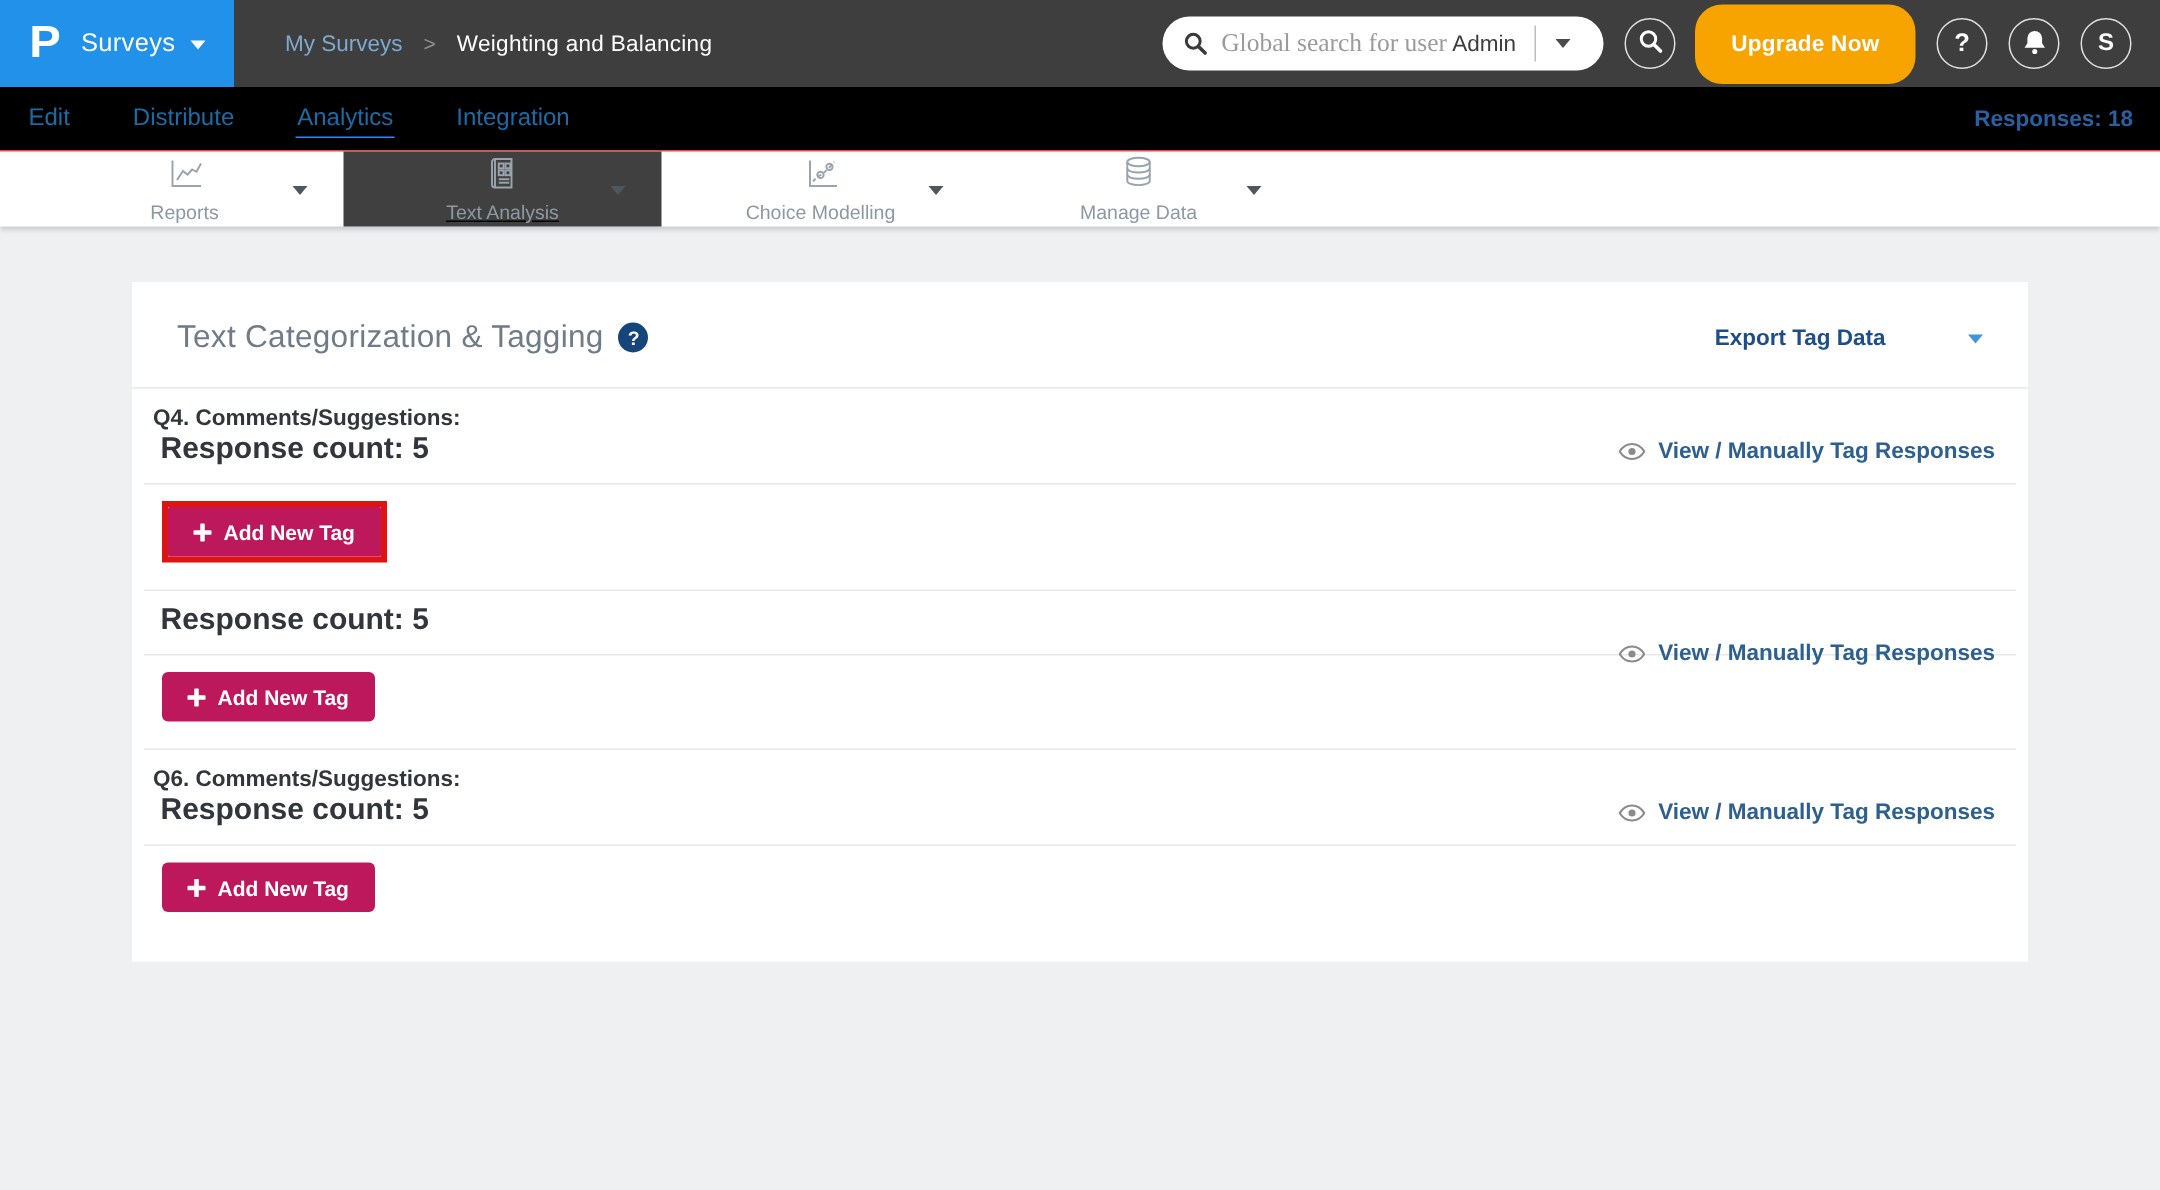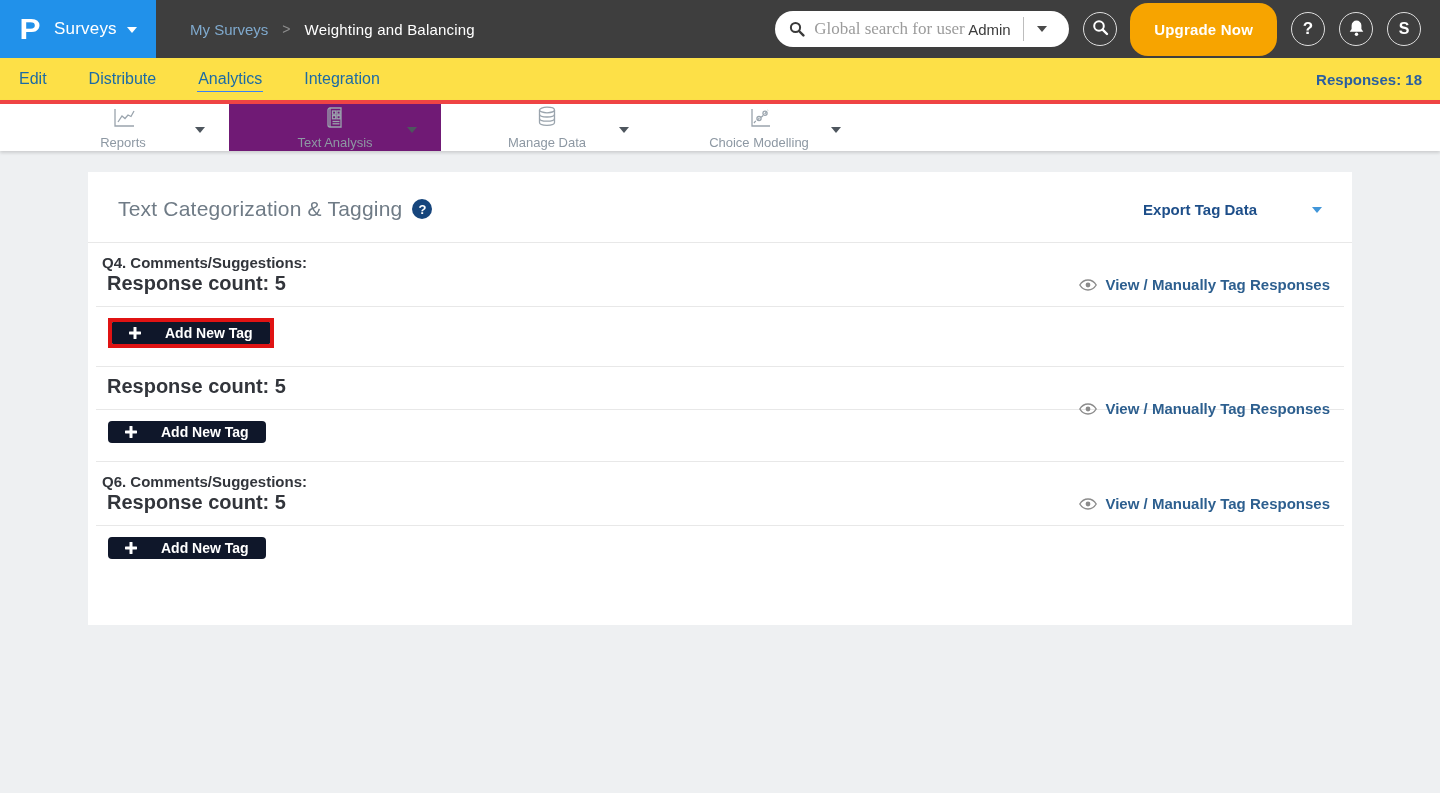--- a/index.html
+++ b/index.html
@@ -24,53 +24,53 @@
   .pill-admin { font-size:15px; color:#3c3c3c; font-weight:500; margin:0 12px 0 2px; }
   .pill-div { width:1px; height:24px; background:#bdbdbd; }
   .pill-caret-box { padding:0 13px; display:flex; align-items:center; cursor:pointer; height:100%; }
   .caret-down-dark { width:0; height:0; border-left:5px solid transparent; border-right:5px solid transparent; border-top:6px solid #4a4a4a; }
   .circle-btn { width:34px; height:34px; border-radius:50%; border:1.5px solid #dedede; display:flex; align-items:center; justify-content:center; color:#fff; margin-left:14px; cursor:pointer; background:transparent; font-family:"Liberation Sans",sans-serif; }
   .circle-btn.qmark { font-size:17px; font-weight:700; }
   .circle-btn.avatar { font-size:16px; font-weight:700; }
   .upgrade-btn { height:53px; border-radius:18px; background:#f7a400; color:#fff; border:none; font-size:15px; font-weight:700; padding:0 24px; margin-left:13px; cursor:pointer; font-family:"Liberation Sans",sans-serif; letter-spacing:.2px; }
 
   
-  .nav-row { height:42px; background:#fde047; display:flex; align-items:center; padding:0 18px; }
+  .nav-row { height:42px; background:#000000; display:flex; align-items:center; padding:0 18px; }
   .nav-item { font-size:16px; color:#1c6ba5; margin-right:40px; cursor:pointer; padding:3px 1px; }
   .nav-item.active { border-bottom:1px solid #3b82f6; }
   .responses { margin-left:auto; font-size:15px; font-weight:600; color:#2a5fa0; }
 
   
-  .tab-row { height:51px; background:#fff; border-top:4px solid #ef4444; box-shadow:0 2px 3px rgba(0,0,0,.14); display:flex; padding-left:17px; position:relative; z-index:2; }
+  .tab-row { height:51px; background:#fff; border-top:1px solid #ef4444; box-shadow:0 2px 3px rgba(0,0,0,.14); display:flex; padding-left:17px; position:relative; z-index:2; }
   .tab { width:212px; display:flex; flex-direction:column; align-items:center; justify-content:center; position:relative; cursor:pointer; }
-  .tab.active { background:#701a75; }
+  .tab.active { background:#404040;text-decoration:underline; }
   .tab .t-label { font-size:13px; color:#8d98a3; margin-top:1px; }
   .tab .t-caret { position:absolute; right:24px; top:23px; width:0; height:0; border-left:5px solid transparent; border-right:5px solid transparent; border-top:6px solid #4e565e; }
   .tab svg { stroke:#9aa4ad; fill:none; stroke-width:1.3; }
 
   
-  .page { padding-top:21px; }
+  .page { padding-top:37px; }
   .card { width:1264px; margin:0 auto; background:#fff; min-height:453px; }
   .card-header { display:flex; align-items:center; justify-content:space-between; padding:25px 30px 21px 30px; }
   .card-title-wrap { display:flex; align-items:center; }
   .card-title { font-size:21px; color:#6f7b86; letter-spacing:.2px; }
   .help-badge { width:20px; height:20px; border-radius:50%; background:#16457c; color:#fff; font-size:13px; font-weight:700; display:flex; align-items:center; justify-content:center; margin-left:10px; cursor:pointer; }
   .export-link { display:flex; align-items:center; font-size:15px; font-weight:700; color:#1d4e89; cursor:pointer;gap:48px; }
   .export-caret { width:0; height:0; border-left:5px solid transparent; border-right:5px solid transparent; border-top:6px solid #4196d9; margin-left:7px; margin-top:2px; }
   .card-divider { border-top:1px solid #e8e8e8; }
   .inner-divider { border-top:1px solid #e8e8e8; margin:0 8px; }
 
   .section-header { position:relative; padding:9px 14px 12px 14px; }
   .q-label { font-size:15px; font-weight:700; color:#32353b; line-height:21px; }
   .r-count { font-size:20px; font-weight:700; color:#32353b; line-height:21px; padding-left:5px; }
   .view-link { position:absolute; right:22px; top:33px; display:flex; align-items:center; gap:8px; color:#2d5f8f; font-weight:700; font-size:15px; cursor:pointer; }
   .view-link svg { flex:0 0 auto; }
 
   .button-row { padding:11px 20px 18px 20px; }
-  .add-btn { display:inline-flex; align-items:center; gap:24px; background:#0f172a; color:#fff; border:none; height:22px; padding:0 17px; border-radius:4px; font-size:14px; font-weight:700; cursor:pointer; font-family:"Liberation Sans",sans-serif; }
+  .add-btn { display:inline-flex; align-items:center; gap:8px; background:#be185d; color:#fff; border:none; height:33px; padding:0 17px; border-radius:4px; font-size:14px; font-weight:700; cursor:pointer; font-family:"Liberation Sans",sans-serif; }
   .highlight-wrap { display:inline-block; border:4px solid #e01313; line-height:0; }
   .highlight-wrap .add-btn { border-radius:1px; }
 </style>
 </head>
 <body>
 
 <div class="header">
   <div class="logo-block">
     <span class="logo-mark">P</span>
     <span class="logo-label">Surveys</span>
@@ -152,40 +152,40 @@
           <rect x="15" y="9.6" width="3.2" height="3.2"></rect>
           <line x1="10.5" y1="15.5" x2="17.5" y2="15.5"></line>
           <line x1="10.5" y1="17.8" x2="17.5" y2="17.8"></line>
         </svg>
     </span>
     <span class="t-label">Text Analysis</span>
     <span class="t-caret"></span>
   </div>
   <div class="tab">
     <span>
+      <svg width="27" height="24" viewBox="0 0 27 24">
+          <path d="M6 3 v17 h18"></path>
+          <path d="M8 17 C 12 12, 14 14, 22 4" stroke-dasharray="2.5 2.2"></path>
+          <circle cx="13" cy="12.6" r="2.1"></circle>
+          <circle cx="19" cy="7.2" r="2.1"></circle>
+        </svg>
+    </span>
+    <span class="t-label">Choice Modelling</span>
+    <span class="t-caret"></span>
+  </div>
+  <div class="tab">
+    <span>
       <svg width="26" height="25" viewBox="0 0 26 25">
           <ellipse cx="13" cy="5" rx="7.5" ry="2.8"></ellipse>
           <path d="M5.5 5 v12.6 c0 1.6 3.4 2.8 7.5 2.8 s7.5 -1.2 7.5 -2.8 V5"></path>
           <path d="M5.5 9.2 c0 1.6 3.4 2.8 7.5 2.8 s7.5 -1.2 7.5 -2.8"></path>
           <path d="M5.5 13.4 c0 1.6 3.4 2.8 7.5 2.8 s7.5 -1.2 7.5 -2.8"></path>
         </svg>
     </span>
     <span class="t-label">Manage Data</span>
-    <span class="t-caret"></span>
-  </div>
-  <div class="tab">
-    <span>
-      <svg width="27" height="24" viewBox="0 0 27 24">
-          <path d="M6 3 v17 h18"></path>
-          <path d="M8 17 C 12 12, 14 14, 22 4" stroke-dasharray="2.5 2.2"></path>
-          <circle cx="13" cy="12.6" r="2.1"></circle>
-          <circle cx="19" cy="7.2" r="2.1"></circle>
-        </svg>
-    </span>
-    <span class="t-label">Choice Modelling</span>
     <span class="t-caret"></span>
   </div>
 </div>
 
 <div class="page">
   <div class="card">
     <div class="card-header">
       <div class="card-title-wrap">
         <span class="card-title">Text Categorization &amp; Tagging</span>
         <span class="help-badge">?</span>

